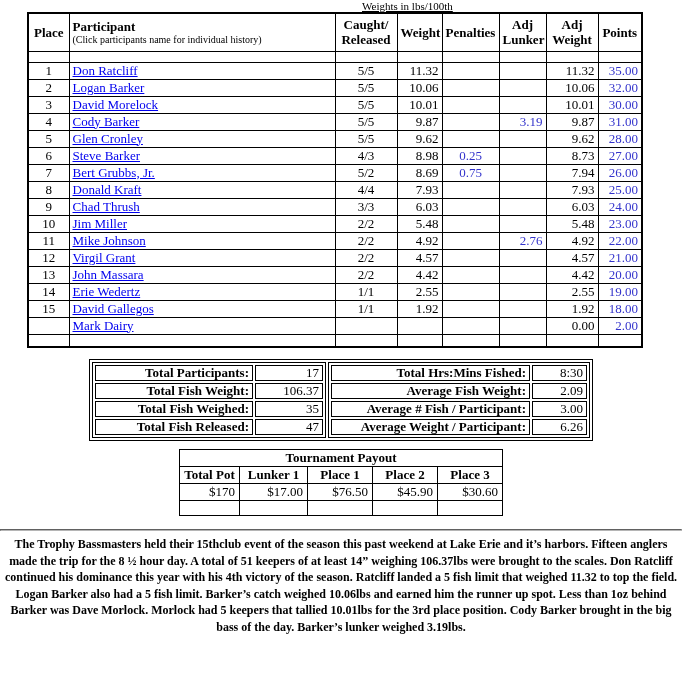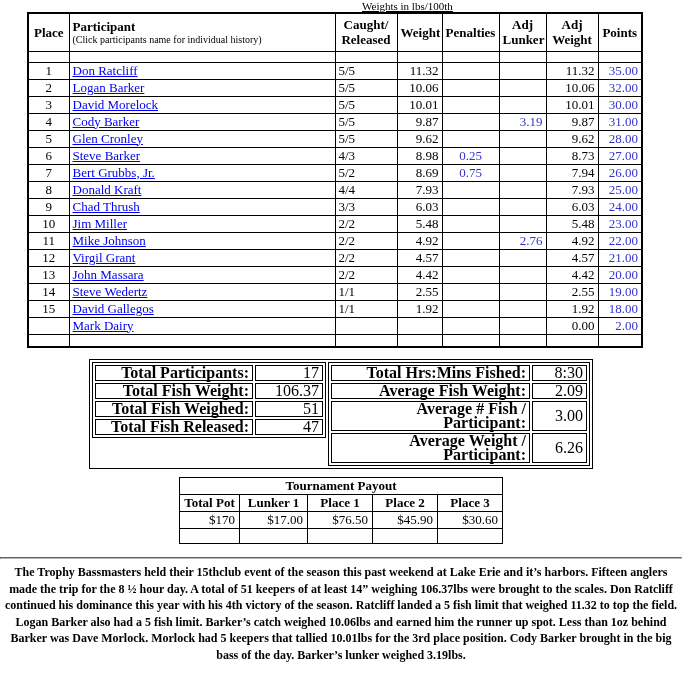--- a/index.html
+++ b/index.html
@@ -20,37 +20,37 @@
   .results th, .results td { border:1px solid #000; padding:0 3px; vertical-align:middle; }
   .results thead th { font-weight:bold; text-align:center; height:38px; line-height:15px; }
   .results th.h-participant { text-align:left; }
   .h-note { display:block; font-weight:normal; font-size:10px; line-height:11px; }
   .pre { white-space:pre-line; }
   .results tbody td { height:17px; line-height:16px; }
   tr.spacer-top td { height:11px; }
   tr.spacer-bottom td { height:13px; }
   .c-place { text-align:center; }
   .c-name  { text-align:left; }
-  .c-cr    { }
+  .c-cr    { text-align:center; }
   .c-weight{ text-align:right; }
   .c-pen   { text-align:center; color:#3333cc; }
   .c-lunk  { text-align:right;  color:#3333cc; }
   .c-adjw  { text-align:right; }
   .c-pts   { text-align:right;  color:#3333cc; }
   a.plink { color:#0000ee; text-decoration:underline; cursor:pointer; }
 
   
   table.summary-outer {
     margin:11px auto 0; border:1px solid #000;
     border-collapse:separate; border-spacing:2px;
   }
   table.summary-outer > tbody > tr > td { padding:0; vertical-align:top; border:0; }
   table.summary-inner {
     border:1px solid #000; border-collapse:separate; border-spacing:2px;
-    font-size:16px;
+    font-size:13px;
   }
   .summary-inner td { border:1px solid #000; height:15px; line-height:14px; padding:0 3px; text-align:right; }
   .summary-inner td.s-label { font-weight:bold; }
   .s-label-l { width:158px; } .s-value-l { width:68px; }
   .s-label-r { width:199px; } .s-value-r { width:55px; }
 
   
   table.payout {
     margin:8px auto 0; border-collapse:collapse; border:1px solid #000;
     font-size:13px; table-layout:fixed;
@@ -267,21 +267,21 @@
     <td class="c-cr">2/2</td>
     <td class="c-weight">4.42</td>
     <td class="c-pen"></td>
     <td class="c-lunk"></td>
     <td class="c-adjw">4.42</td>
     <td class="c-pts">20.00</td>
   </tr>
       <tr>
     <td class="c-place">14</td>
     <td class="c-name">
-      <a class="plink">Steve Wedertz</a>
+      <a class="plink">Erie Wedertz</a>
     </td>
     <td class="c-cr">1/1</td>
     <td class="c-weight">2.55</td>
     <td class="c-pen"></td>
     <td class="c-lunk"></td>
     <td class="c-adjw">2.55</td>
     <td class="c-pts">19.00</td>
   </tr>
       <tr>
     <td class="c-place">15</td>
@@ -331,21 +331,21 @@
               <tr>
     <td class="s-label s-label-l">Total Participants:</td>
     <td class="s-value s-value-l">17</td>
   </tr>
               <tr>
     <td class="s-label s-label-l">Total Fish Weight:</td>
     <td class="s-value s-value-l">106.37</td>
   </tr>
               <tr>
     <td class="s-label s-label-l">Total Fish Weighed:</td>
-    <td class="s-value s-value-l">51</td>
+    <td class="s-value s-value-l">35</td>
   </tr>
               <tr>
     <td class="s-label s-label-l">Total Fish Released:</td>
     <td class="s-value s-value-l">47</td>
   </tr>
             </tbody>
           </table>
       </td>
       <td>
         <table class="summary-inner">

